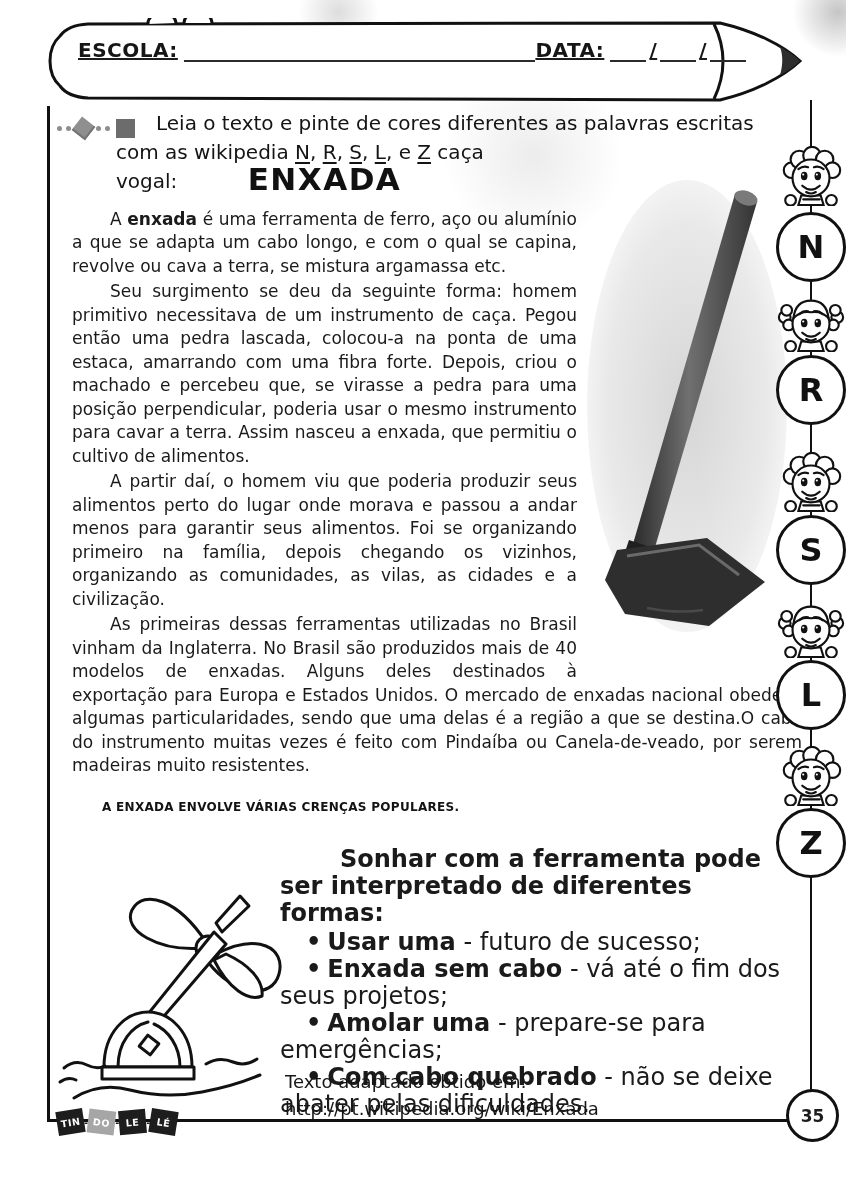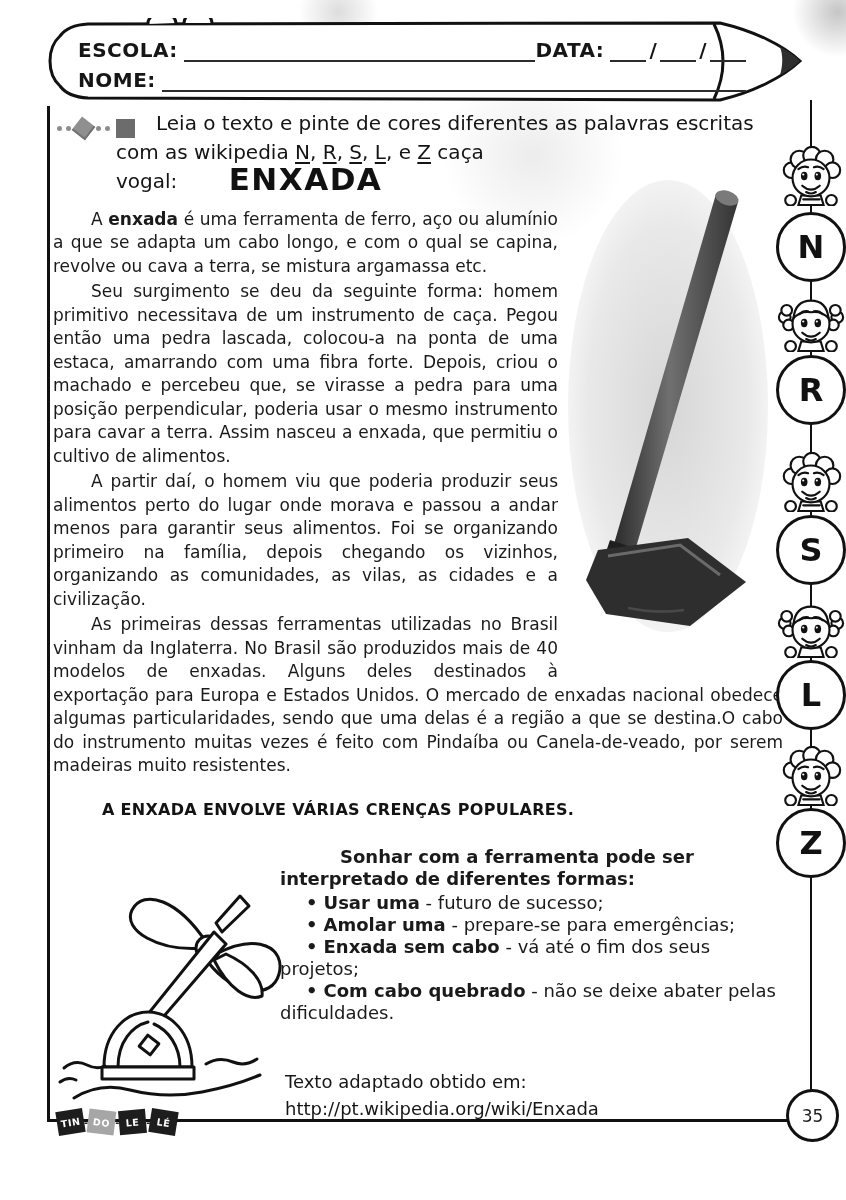--- a/index.html
+++ b/index.html
@@ -12,60 +12,60 @@
       radial-gradient(circle at 99% 1%, rgba(90,90,90,.35) 0, rgba(90,90,90,0) 45px),
       radial-gradient(circle at 63% 13%, rgba(150,150,150,.18) 0, rgba(150,150,150,0) 90px);
   }
   
   .rule-left{position:absolute;left:47px;top:106px;width:3px;height:1016px;background:#111;}
   .rule-bottom{position:absolute;left:47px;top:1119px;width:741px;height:3px;background:#111;}
   .string-right{position:absolute;left:810px;top:100px;width:2px;height:990px;background:#111;}
   
   .pencil{position:absolute;left:42px;top:18px;width:766px;height:86px;}
   .pencil svg{display:block;}
-  .pencil-rows{position:absolute;left:36px;top:14px;width:668px;}
+  .pencil-rows{position:absolute;left:36px;top:14px;width:668px;text-decoration:underline;}
   .prow{display:flex;align-items:flex-end;height:30px;font-size:20px;font-weight:600;letter-spacing:.5px;color:#161616;}
   .prow .lbl{white-space:nowrap;padding-right:6px;}
   .blank{display:inline-block;border-bottom:2.5px solid #2b2b2b;height:22px;}
   .blank.grow{flex:1;}
   .blank.d{width:36px;}
   .slash{padding:0 3px;font-weight:600;}
   .date-group{display:flex;align-items:flex-end;}
   
   .instr-icon{position:absolute;left:57px;top:119px;display:flex;align-items:center;gap:4px;}
   .dot{width:5px;height:5px;border-radius:50%;background:#8d8d8d;}
   .dmnd{width:17px;height:17px;background:#8f8f8f;transform:rotate(38deg);box-shadow:inset -2px -2px 0 rgba(0,0,0,.2);}
   .sqr{width:19px;height:19px;background:#6c6c6c;margin-left:2px;}
   .instruction{position:absolute;left:116px;top:109px;width:690px;font-size:20px;font-weight:normal;line-height:29px;color:#141414;}
   .instruction .l1{padding-left:40px;}
   .u{text-decoration:underline;text-decoration-thickness:2px;text-underline-offset:3px;}
   
-  .article{position:absolute;left:53px;top:168px;width:730px;font-size:17px;line-height:23.5px;text-align:justify;color:#1a1a1a;}
+  .article{position:absolute;left:72px;top:168px;width:730px;font-size:17px;line-height:23.5px;text-align:justify;color:#1a1a1a;}
   .photo-float{float:right;width:215px;height:492px;margin:0 0 4px 10px;}
   .photo-float svg{display:block;margin-top:10px;}
   .article h1{font-size:31px;font-weight:600;letter-spacing:1.5px;margin:0 0 16px 0;text-align:center;color:#111;}
   .article p{margin:0 0 2px 0;text-indent:38px;}
   .b{font-weight:bold;}
   
-  .beliefs-heading{position:absolute;left:102px;top:800px;font-size:16px;font-weight:bold;letter-spacing:.3px;color:#131313;}
-  .beliefs{position:absolute;left:280px;top:846px;width:512px;font-size:18px;line-height:22px;color:#1a1a1a;}
+  .beliefs-heading{position:absolute;left:102px;top:800px;font-size:12px;font-weight:bold;letter-spacing:.3px;color:#131313;}
+  .beliefs{position:absolute;left:280px;top:846px;width:512px;font-size:24px;line-height:27px;color:#1a1a1a;}
   .beliefs .intro{font-weight:bold;text-indent:60px;margin:0 0 2px 0;}
   .belief{text-indent:26px;margin:0;}
   .blt{font-weight:bold;padding-right:6px;}
   .source{position:absolute;left:285px;top:1068px;width:492px;font-size:18px;line-height:27px;overflow-wrap:anywhere;color:#161616;}
   
   .cartoon{position:absolute;left:56px;top:860px;}
   
   .bead{position:absolute;left:776px;width:70px;display:flex;justify-content:center;z-index:2;}
   .letter-circle{position:absolute;left:776px;width:70px;height:70px;border:3px solid #111;border-radius:50%;background:#fff;
     display:flex;align-items:center;justify-content:center;font-size:32px;font-weight:bold;color:#111;z-index:1;}
   .kid{width:72px;height:60px;}
   
   .page-circle{position:absolute;left:786px;top:1089px;width:53px;height:53px;border:3.5px solid #111;border-radius:50%;background:#fff;
-    display:flex;align-items:center;justify-content:center;font-size:17px;font-weight:normal;z-index:2;text-align:right;}
+    display:flex;align-items:center;justify-content:center;font-size:17px;font-weight:bold;z-index:2;text-align:right;}
   .brand{position:absolute;left:57px;top:1110px;display:flex;align-items:center;gap:1px;z-index:2;}
   .tile{width:27px;height:24px;display:flex;align-items:center;justify-content:center;background:#1d1d1d;color:#fff;
     font-size:9.5px;font-weight:bold;letter-spacing:.5px;}
   .tile.t0{transform:rotate(-9deg);}
   .tile.t1{transform:rotate(7deg);background:#a6a6a6;}
   .tile.t2{transform:rotate(-5deg);}
   .tile.t3{transform:rotate(9deg);}
   .tsep{font-size:10px;font-weight:bold;color:#222;margin:0 -1px;}
 </style>
 </head>
@@ -141,24 +141,20 @@
         <span class="blank grow"></span>
         <span class="date-group">
           <span class="lbl">DATA:</span>
           <span class="blank d"></span>
           <span class="slash">/</span>
           <span class="blank d"></span>
           <span class="slash">/</span>
           <span class="blank d"></span>
         </span>
       </div>
-      <div class="prow">
-        <span class="lbl">NOME:</span>
-        <span class="blank grow"></span>
-      </div>
     </div>
   </div>
 
   <div class="instr-icon">
     <span class="dot"></span>
       <span class="dot"></span>
       <span class="dmnd"></span>
       <span class="dot"></span>
       <span class="dot"></span>
       <span class="sqr"></span>
@@ -228,22 +224,22 @@
         <path d="M150,204 q13,-8 27,-2 q12,5 24,-3" fill="none"></path>
         <path d="M18,238 q26,-16 56,-8 q36,9 72,2 q32,-6 58,-17" fill="none"></path>
         <path d="M4,222 q8,-6 16,-2" fill="none"></path>
       </g>
     </svg>
   </div>
 
   <div class="beliefs">
     <p class="intro">Sonhar com a ferramenta pode ser interpretado de diferentes formas:</p>
     <p class="belief"><span class="blt">•</span><span class="b">Usar uma</span><span> - futuro de sucesso;</span></p>
+    <p class="belief"><span class="blt">•</span><span class="b">Enxada sem cabo</span><span> - vá até o fim dos seus projetos;</span></p>
     <p class="belief"><span class="blt">•</span><span class="b">Amolar uma</span><span> - prepare-se para emergências;</span></p>
-    <p class="belief"><span class="blt">•</span><span class="b">Enxada sem cabo</span><span> - vá até o fim dos seus projetos;</span></p>
     <p class="belief"><span class="blt">•</span><span class="b">Com cabo quebrado</span><span> - não se deixe abater pelas dificuldades.</span></p>
   </div>
 
   <div class="source">Texto adaptado obtido em: http://pt.wikipedia.org/wiki/Enxada</div>
 
   <div class="bead" style="top:146px">
       <svg class="kid">
         <use href="#kid-boy"></use>
       </svg>
     </div>

